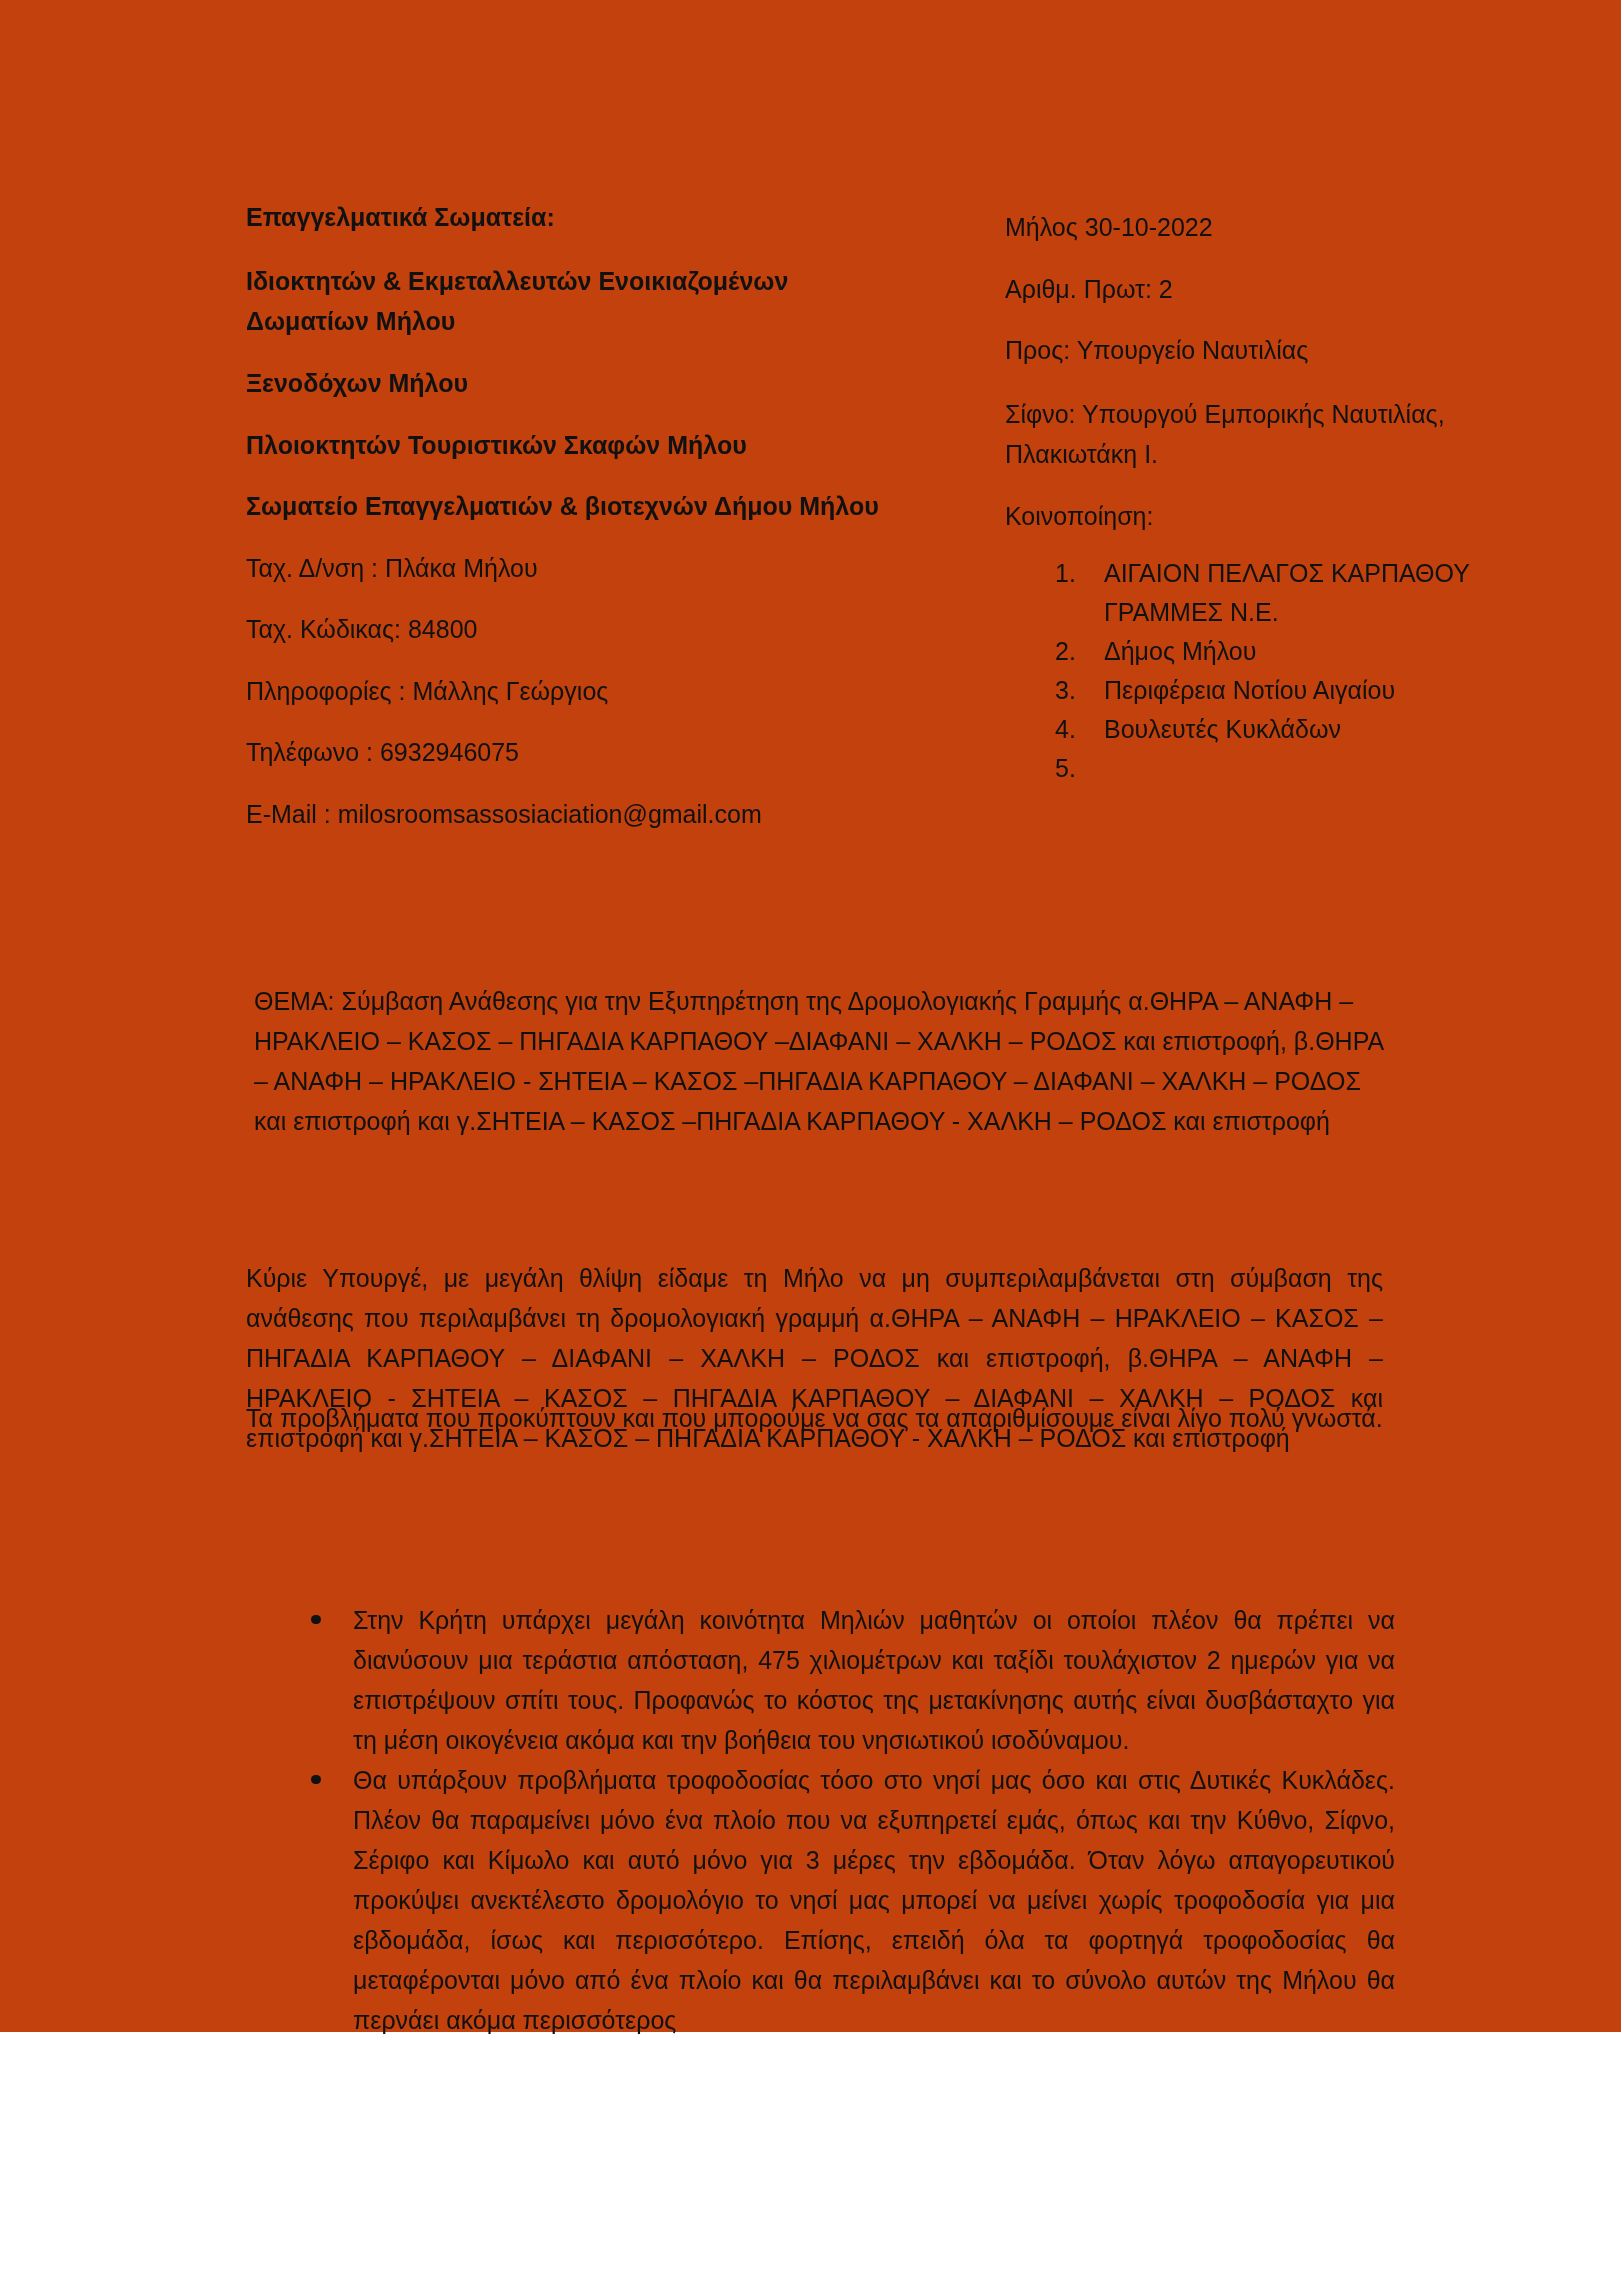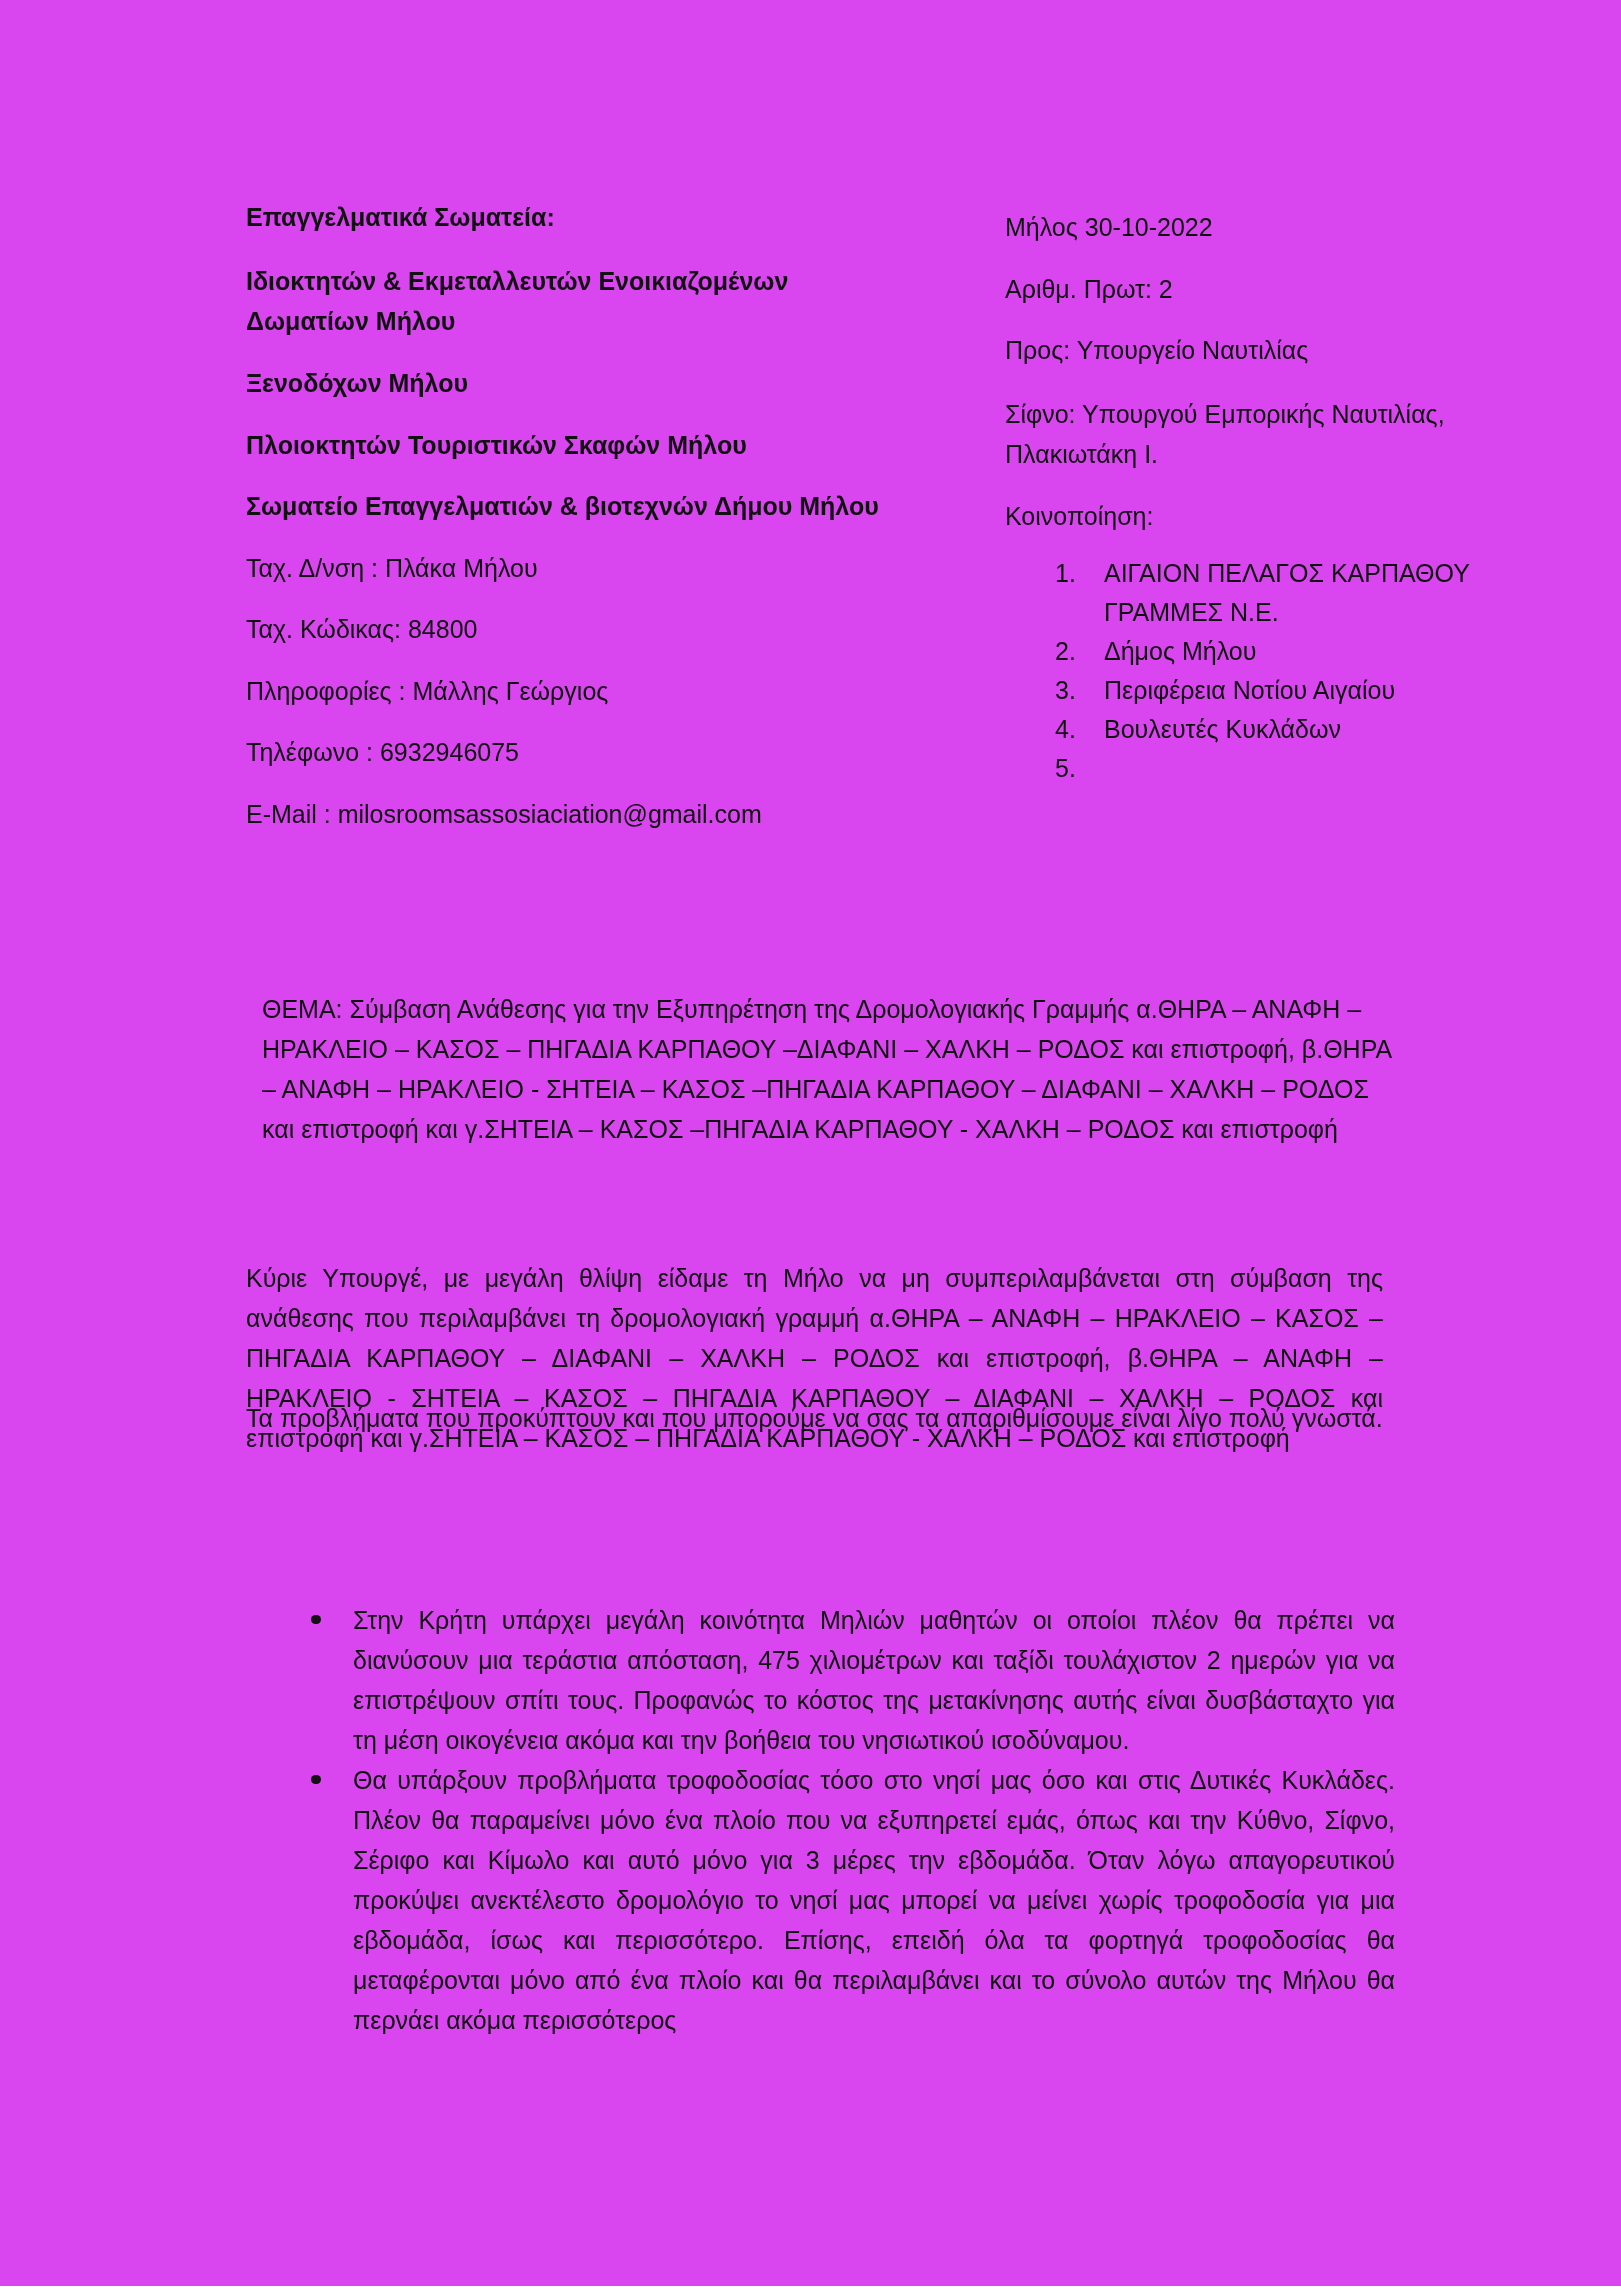--- a/index.html
+++ b/index.html
@@ -1,21 +1,21 @@
 <!DOCTYPE html>
 <html><head>
 <meta charset="utf-8">
 <style>
   html, body { margin: 0; padding: 0; background: #ffffff; }
   body {
     width: 1621px; height: 2293px; position: relative; overflow: hidden;
     font-family: "Liberation Sans", "DejaVu Sans", sans-serif;
     color: #111111;
   }
-  .page { position: absolute; left: 0; top: 0; width: 1621px; height: 2286px; background: #d946ef; }
+  .page { position: absolute; left: 0; top: 0; width: 1621px; height: 2032px; background: #c2410c; }
 
   .col-left { position: absolute; left: 246px; top: 199px; width: 706px; }
   .col-right { position: absolute; left: 1005px; top: 209px; width: 549px; }
 
   .line { font-size: 25px; line-height: 37px; margin: 0; white-space: nowrap; }
   .bold { font-weight: bold; }
 
   .left-item { margin-bottom: 24.5px; }
 
   .right-item { margin-bottom: 24.5px; }
@@ -76,21 +76,21 @@
       <li>
           <span class="num">4.</span>
           <span class="txt">Βουλευτές Κυκλάδων</span>
         </li>
       <li>
           <span class="num">5.</span>
         </li>
     </ol>
   </div>
 
-  <p class="subject" style="margin:16px;">ΘΕΜΑ: Σύμβαση Ανάθεσης για την Εξυπηρέτηση της Δρομολογιακής Γραμμής α.ΘΗΡΑ – ΑΝΑΦΗ – ΗΡΑΚΛΕΙΟ – ΚΑΣΟΣ – ΠΗΓΑΔΙΑ ΚΑΡΠΑΘΟΥ –ΔΙΑΦΑΝΙ – ΧΑΛΚΗ – ΡΟΔΟΣ και επιστροφή, β.ΘΗΡΑ – ΑΝΑΦΗ – ΗΡΑΚΛΕΙΟ - ΣΗΤΕΙΑ – ΚΑΣΟΣ –ΠΗΓΑΔΙΑ ΚΑΡΠΑΘΟΥ – ΔΙΑΦΑΝΙ – ΧΑΛΚΗ – ΡΟΔΟΣ και επιστροφή και γ.ΣΗΤΕΙΑ – ΚΑΣΟΣ –ΠΗΓΑΔΙΑ ΚΑΡΠΑΘΟΥ - ΧΑΛΚΗ – ΡΟΔΟΣ και επιστροφή</p>
+  <p class="subject" style="margin:8px;">ΘΕΜΑ: Σύμβαση Ανάθεσης για την Εξυπηρέτηση της Δρομολογιακής Γραμμής α.ΘΗΡΑ – ΑΝΑΦΗ – ΗΡΑΚΛΕΙΟ – ΚΑΣΟΣ – ΠΗΓΑΔΙΑ ΚΑΡΠΑΘΟΥ –ΔΙΑΦΑΝΙ – ΧΑΛΚΗ – ΡΟΔΟΣ και επιστροφή, β.ΘΗΡΑ – ΑΝΑΦΗ – ΗΡΑΚΛΕΙΟ - ΣΗΤΕΙΑ – ΚΑΣΟΣ –ΠΗΓΑΔΙΑ ΚΑΡΠΑΘΟΥ – ΔΙΑΦΑΝΙ – ΧΑΛΚΗ – ΡΟΔΟΣ και επιστροφή και γ.ΣΗΤΕΙΑ – ΚΑΣΟΣ –ΠΗΓΑΔΙΑ ΚΑΡΠΑΘΟΥ - ΧΑΛΚΗ – ΡΟΔΟΣ και επιστροφή</p>
 
   <p class="para p1" style="margin:0;">Κύριε Υπουργέ, με μεγάλη θλίψη είδαμε τη Μήλο να μη συμπεριλαμβάνεται στη σύμβαση της ανάθεσης που περιλαμβάνει τη δρομολογιακή γραμμή α.ΘΗΡΑ – ΑΝΑΦΗ – ΗΡΑΚΛΕΙΟ – ΚΑΣΟΣ – ΠΗΓΑΔΙΑ ΚΑΡΠΑΘΟΥ – ΔΙΑΦΑΝΙ – ΧΑΛΚΗ – ΡΟΔΟΣ και επιστροφή, β.ΘΗΡΑ – ΑΝΑΦΗ – ΗΡΑΚΛΕΙΟ - ΣΗΤΕΙΑ – ΚΑΣΟΣ – ΠΗΓΑΔΙΑ ΚΑΡΠΑΘΟΥ – ΔΙΑΦΑΝΙ – ΧΑΛΚΗ – ΡΟΔΟΣ και επιστροφή και γ.ΣΗΤΕΙΑ – ΚΑΣΟΣ – ΠΗΓΑΔΙΑ ΚΑΡΠΑΘΟΥ - ΧΑΛΚΗ – ΡΟΔΟΣ και επιστροφή</p>
   <p class="para p2" style="margin:0;">Τα προβλήματα που προκύπτουν και που μπορούμε να σας τα απαριθμίσουμε είναι λίγο πολύ γνωστά.</p>
 
   <ul class="bullets">
     <li>
       <span class="dot">
           <span></span>
         </span>
       <span class="btxt">Στην Κρήτη υπάρχει μεγάλη κοινότητα Μηλιών μαθητών οι οποίοι πλέον θα πρέπει να διανύσουν μια τεράστια απόσταση, 475 χιλιομέτρων και ταξίδι τουλάχιστον 2 ημερών για να επιστρέψουν σπίτι τους. Προφανώς το κόστος της μετακίνησης αυτής είναι δυσβάσταχτο για τη μέση οικογένεια ακόμα και την βοήθεια του νησιωτικού ισοδύναμου.</span>

